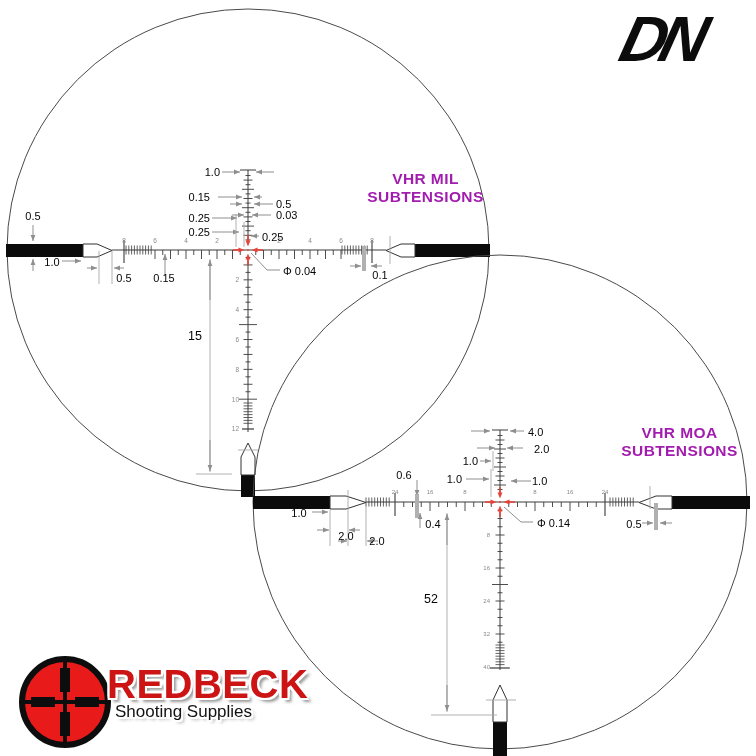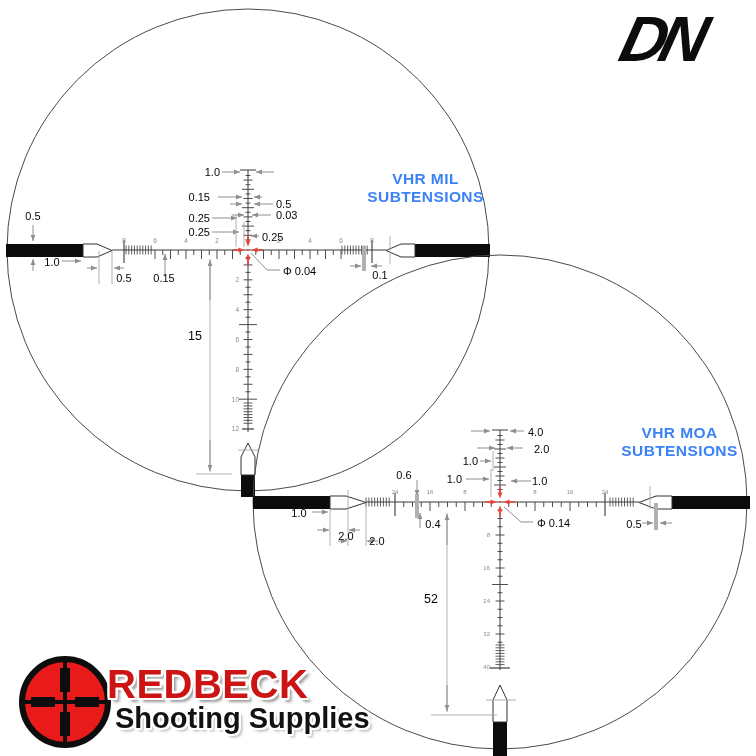--- a/index.html
+++ b/index.html
@@ -1,33 +1,33 @@
 <!DOCTYPE html>
 <html><head>
 <meta charset="utf-8">
 <style>
   html,body{margin:0;padding:0;background:#fff;}
   .stage{position:relative;width:756px;height:756px;background:#ffffff;overflow:hidden;
          font-family:"Liberation Sans",sans-serif;}
   svg{position:absolute;left:0;top:0;}
   svg text{font-family:"Liberation Sans",sans-serif;}
   .title{position:absolute;text-align:center;font-weight:700;font-size:15.5px;
-         letter-spacing:.4px;line-height:18px;color:#3b82f6;}
+         letter-spacing:.4px;line-height:18px;color:#a21caf;}
   .brand{position:absolute;left:566px;top:0px;width:190px;text-align:center;color:#0c0c0c;}
   .dnt-mark{display:inline-block;font-style:italic;font-weight:900;font-size:64px;
             line-height:78px;letter-spacing:-7px;transform:skewX(-14deg);}
   .dnt-name{font-size:22px;font-weight:800;letter-spacing:.5px;margin-top:-2px;white-space:nowrap;}
   .dnt-name .light{font-weight:600;letter-spacing:1.5px;}
   .dnt-name sup{font-size:9px;vertical-align:9px;font-weight:700;}
   .rb-name{position:absolute;left:107px;top:662px;font-size:40px;font-weight:900;color:#cd1414;
            letter-spacing:0.5px;white-space:nowrap;
            text-shadow:-2px -2px 0 #fff,2px -2px 0 #fff,-2px 2px 0 #fff,2px 2px 0 #fff,
                        -2px 0 0 #fff,2px 0 0 #fff,0 -2px 0 #fff,0 2px 0 #fff,
                        4px 4px 3px rgba(70,70,70,.55);}
-  .rb-tag{position:absolute;left:115px;top:702px;font-size:29px;font-weight:700;color:#121212;
+  .rb-tag{position:absolute;left:115px;top:702px;font-size:17px;font-weight:400;color:#121212;
           white-space:nowrap;
           text-shadow:-2px -2px 0 #fff,2px -2px 0 #fff,-2px 2px 0 #fff,2px 2px 0 #fff,
                       -2px 0 0 #fff,2px 0 0 #fff,0 -2px 0 #fff,0 2px 0 #fff,
                       3px 3px 3px rgba(70,70,70,.5);}
 </style>
 </head>
 <body>
 
 <div class="stage">
 

